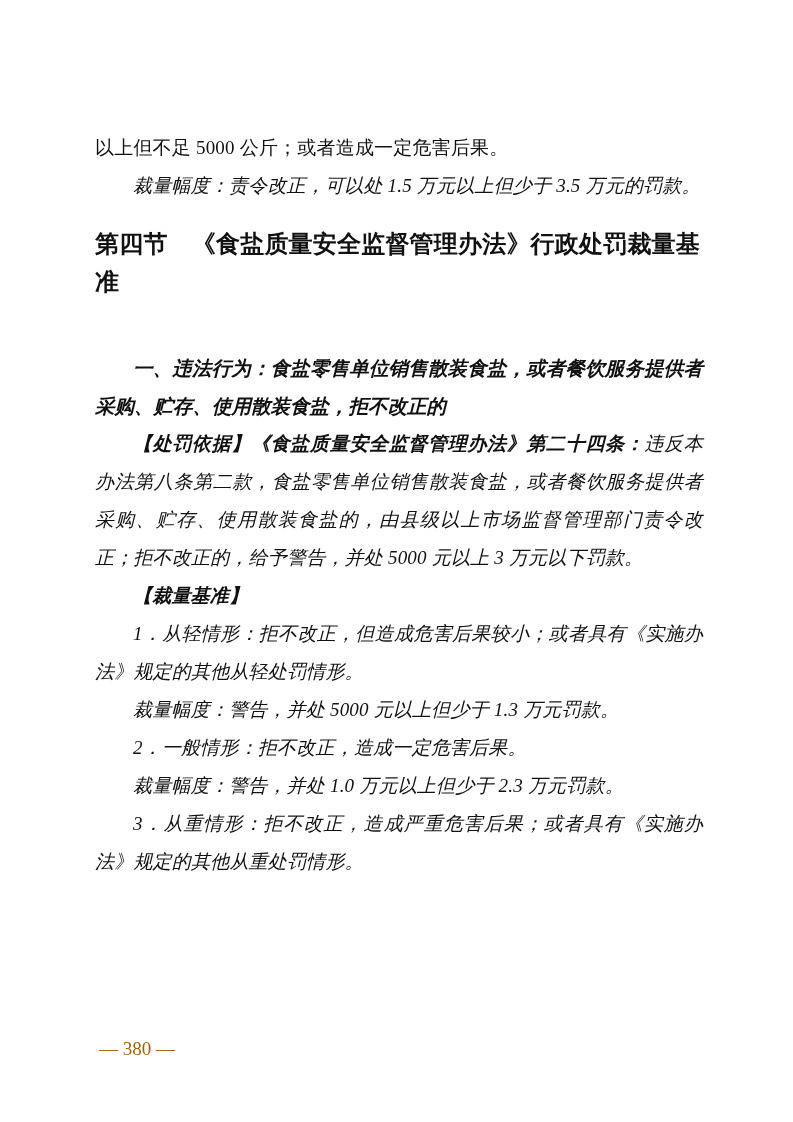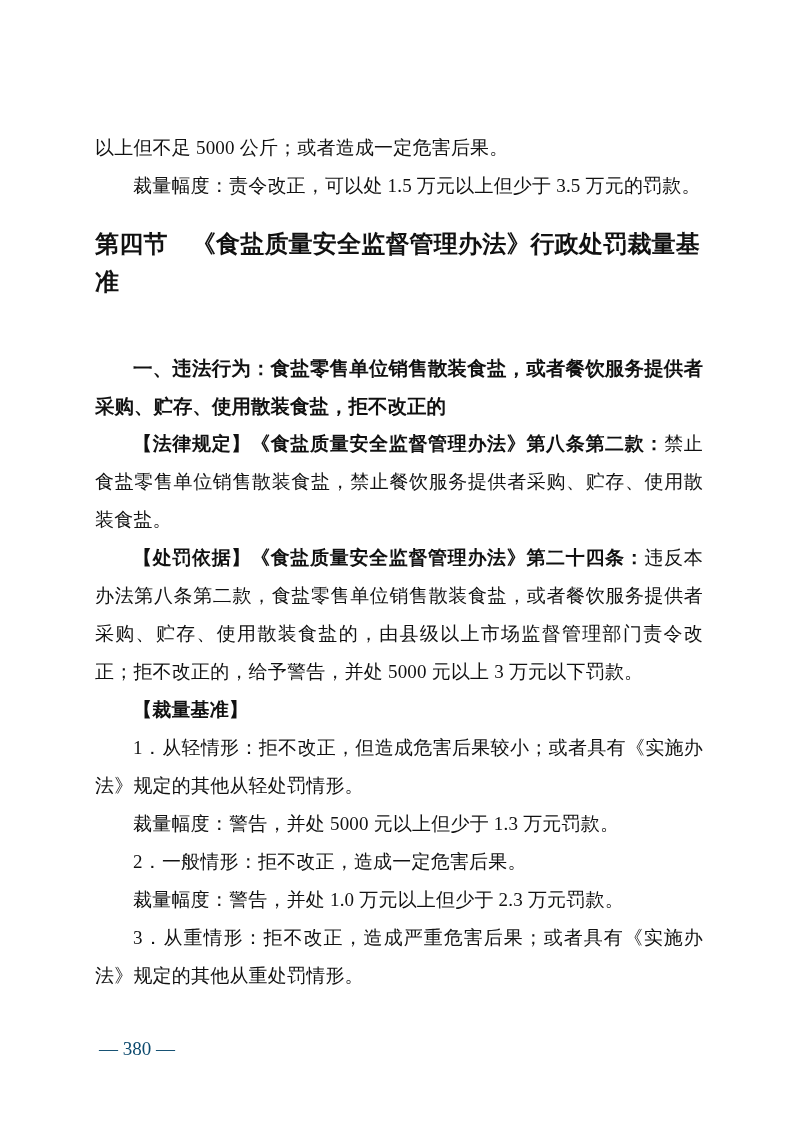--- a/index.html
+++ b/index.html
@@ -27,20 +27,21 @@
     line-height: 38px;
     text-align: justify;
     letter-spacing: 0.2px;
   }
   .content p {
     margin: 0;
     padding: 0;
   }
   .content p.indent {
     text-indent: 38px;
+    font-style: italic;
   }
   .seg.bold {
     font-weight: bold;
   }
   p.section-title {
     font-family: "Liberation Sans", "DejaVu Sans", sans-serif;
     font-weight: bold;
     font-size: 24px;
     text-align: left;
     text-indent: 0 !important;
@@ -54,33 +55,32 @@
     letter-spacing: 0;
     margin-top: 48px;
   }
   .footer {
     position: absolute;
     left: 99px;
     top: 1030px;
     font-size: 19px;
     line-height: 38px;
     font-family: "Liberation Serif", "DejaVu Serif", serif;
-    color: #0c4a6e;
+    color: #a16207;
   }
 </style>
 </head>
 <body>
 
 <div class="page">
   <div class="content">
       <p class="body"><span class="seg">以上但不足 5000 公斤；或者造成一定危害后果。</span></p>
       <p class="body indent"><span class="seg">裁量幅度：责令改正，可以处 1.5 万元以上但少于 3.5 万元的罚款。</span></p>
       <p class="section-title"><span class="seg bold">第四节　《食盐质量安全监督管理办法》行政处罚裁量基准</span></p>
       <p class="heading indent"><span class="seg bold">一、违法行为：食盐零售单位销售散装食盐，或者餐饮服务提供者采购、贮存、使用散装食盐，拒不改正的</span></p>
-      <p class="body indent"><span class="seg bold">【法律规定】《食盐质量安全监督管理办法》第八条第二款：</span><span class="seg">禁止食盐零售单位销售散装食盐，禁止餐饮服务提供者采购、贮存、使用散装食盐。</span></p>
       <p class="body indent"><span class="seg bold">【处罚依据】《食盐质量安全监督管理办法》第二十四条：</span><span class="seg">违反本办法第八条第二款，食盐零售单位销售散装食盐，或者餐饮服务提供者采购、贮存、使用散装食盐的，由县级以上市场监督管理部门责令改正；拒不改正的，给予警告，并处 5000 元以上 3 万元以下罚款。</span></p>
       <p class="body indent"><span class="seg bold">【裁量基准】</span></p>
       <p class="body indent"><span class="seg">1．从轻情形：拒不改正，但造成危害后果较小；或者具有《实施办法》规定的其他从轻处罚情形。</span></p>
       <p class="body indent"><span class="seg">裁量幅度：警告，并处 5000 元以上但少于 1.3 万元罚款。</span></p>
       <p class="body indent"><span class="seg">2．一般情形：拒不改正，造成一定危害后果。</span></p>
       <p class="body indent"><span class="seg">裁量幅度：警告，并处 1.0 万元以上但少于 2.3 万元罚款。</span></p>
       <p class="body indent"><span class="seg">3．从重情形：拒不改正，造成严重危害后果；或者具有《实施办法》规定的其他从重处罚情形。</span></p>
     </div>
   <div class="footer">— 380 —</div>
 </div>

